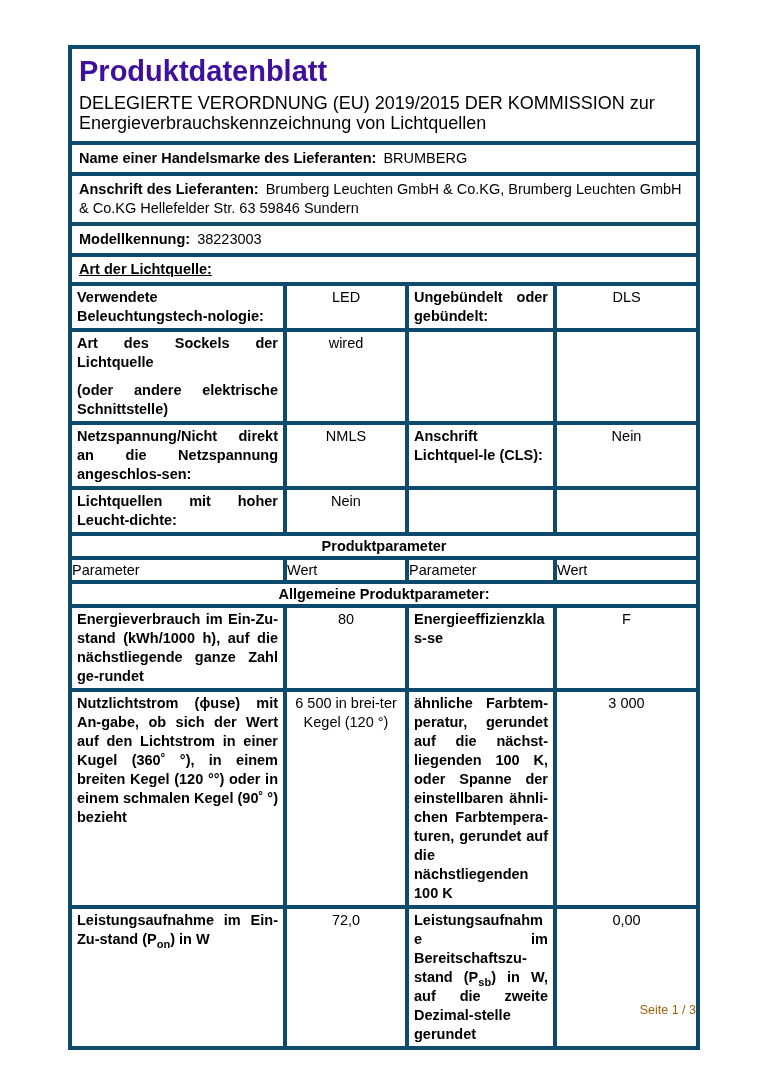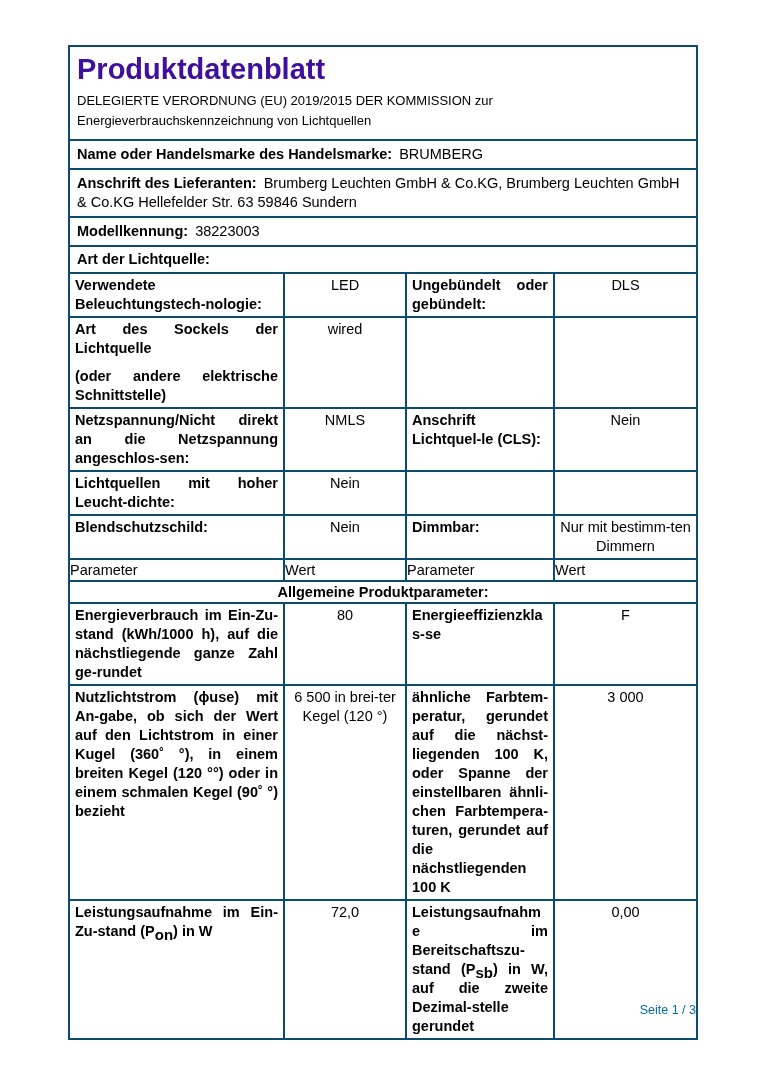--- a/index.html
+++ b/index.html
@@ -17,59 +17,59 @@
   table.doc-table {
     border-collapse:collapse;
     width:628px;
     table-layout:fixed;
   }
   col.c1 { width:215px; }
   col.c2 { width:122px; }
   col.c3 { width:148px; }
   col.c4 { width:143px; }
   td {
-    border:2px solid #0c4a6e;
+    border:4px solid #0c4a6e;
     padding:2px 5px;
     font-size:14.5px;
     line-height:19px;
     vertical-align:top;
     word-wrap:break-word;
     margin-left:12px;
   }
   td.hdr-block { padding:6px 7px 8px 7px; }
   .doc-title {
     font-size:29px; line-height:33px;
     font-weight:bold;
     color:#3f0f9e;
     margin:0 0 5px 0;
     letter-spacing:0px;
   }
-  .doc-subtitle { font-size:13px; line-height:20px; }
+  .doc-subtitle { font-size:18px; line-height:20px; }
   td.info { padding:4px 7px; }
   .lbl-b { font-weight:bold; }
   .lbl-v { margin-left:7px; }
-  td.section { font-weight:bold; padding:3px 7px; }
+  td.section { font-weight:bold; padding:3px 7px;text-decoration:underline; }
   td.lblcell { text-align:justify; text-align-last:left;font-weight:bold; }
   td.valcell { text-align:center;border-radius:8px; }
   td.midhead {
     text-align:center; font-weight:bold;
     padding:0 5px; line-height:20px;
   }
   td.colhead { padding:0 0; line-height:20px; }
   p.para { margin:0; }
   p.para + p.para { margin-top:9px; }
-  sub { font-size:15px; line-height:0; }
+  sub { font-size:11px; line-height:0; }
   tr.rh-sockel td { height:58px; }
   tr.rh-nutz td { height:182px; }
   tr.rh-leist td { height:95px; }
   .footer {
     position:absolute;
     right:68px; top:1003px;
     font-size:12.5px;
-    color:#0369a1;
+    color:#a16207;
   }
 </style>
 </head>
 <body>
 
 <div class="page">
   <div class="doc">
     <table class="doc-table">
       <colgroup>
           <col class="c1">
@@ -81,21 +81,21 @@
       <tbody>
           <tr>
         <td colspan="4" class="hdr-block">
           <div class="doc-title">Produktdatenblatt</div>
           <div class="doc-subtitle">DELEGIERTE VERORDNUNG (EU) 2019/2015 DER KOMMISSION zur Energieverbrauchskennzeichnung von Lichtquellen</div>
         </td>
       </tr>
 
       <tr>
         <td colspan="4" class="info">
-          <span class="lbl-b">Name oder Handelsmarke des Handelsmarke:</span><span class="lbl-v">BRUMBERG</span>
+          <span class="lbl-b">Name einer Handelsmarke des Lieferanten:</span><span class="lbl-v">BRUMBERG</span>
         </td>
       </tr>
 
       <tr>
         <td colspan="4" class="info">
           <span class="lbl-b">Anschrift des Lieferanten:</span><span class="lbl-v">Brumberg Leuchten GmbH &amp; Co.KG, Brumberg Leuchten GmbH &amp; Co.KG Hellefelder Str. 63 59846 Sundern</span>
         </td>
       </tr>
 
       <tr>
@@ -133,27 +133,24 @@
       </tr>
 
 
       <tr>
         <td class="lblcell">Lichtquellen mit hoher Leucht-dichte:</td>
         <td class="valcell">Nein</td>
         <td class="lblcell"></td>
         <td class="valcell"></td>
       </tr>
 
+
       <tr>
-        <td class="lblcell">Blendschutzschild:</td>
-        <td class="valcell">Nein</td>
-        <td class="lblcell">Dimmbar:</td>
-        <td class="valcell">Nur mit bestimm-ten Dimmern</td>
+        <td colspan="4" class="midhead">Produktparameter</td>
       </tr>
-
 
       <tr>
         <td class="colhead">Parameter</td>
         <td class="colhead">Wert</td>
         <td class="colhead">Parameter</td>
         <td class="colhead">Wert</td>
       </tr>
 
       <tr>
         <td colspan="4" class="midhead">Allgemeine Produktparameter:</td>

